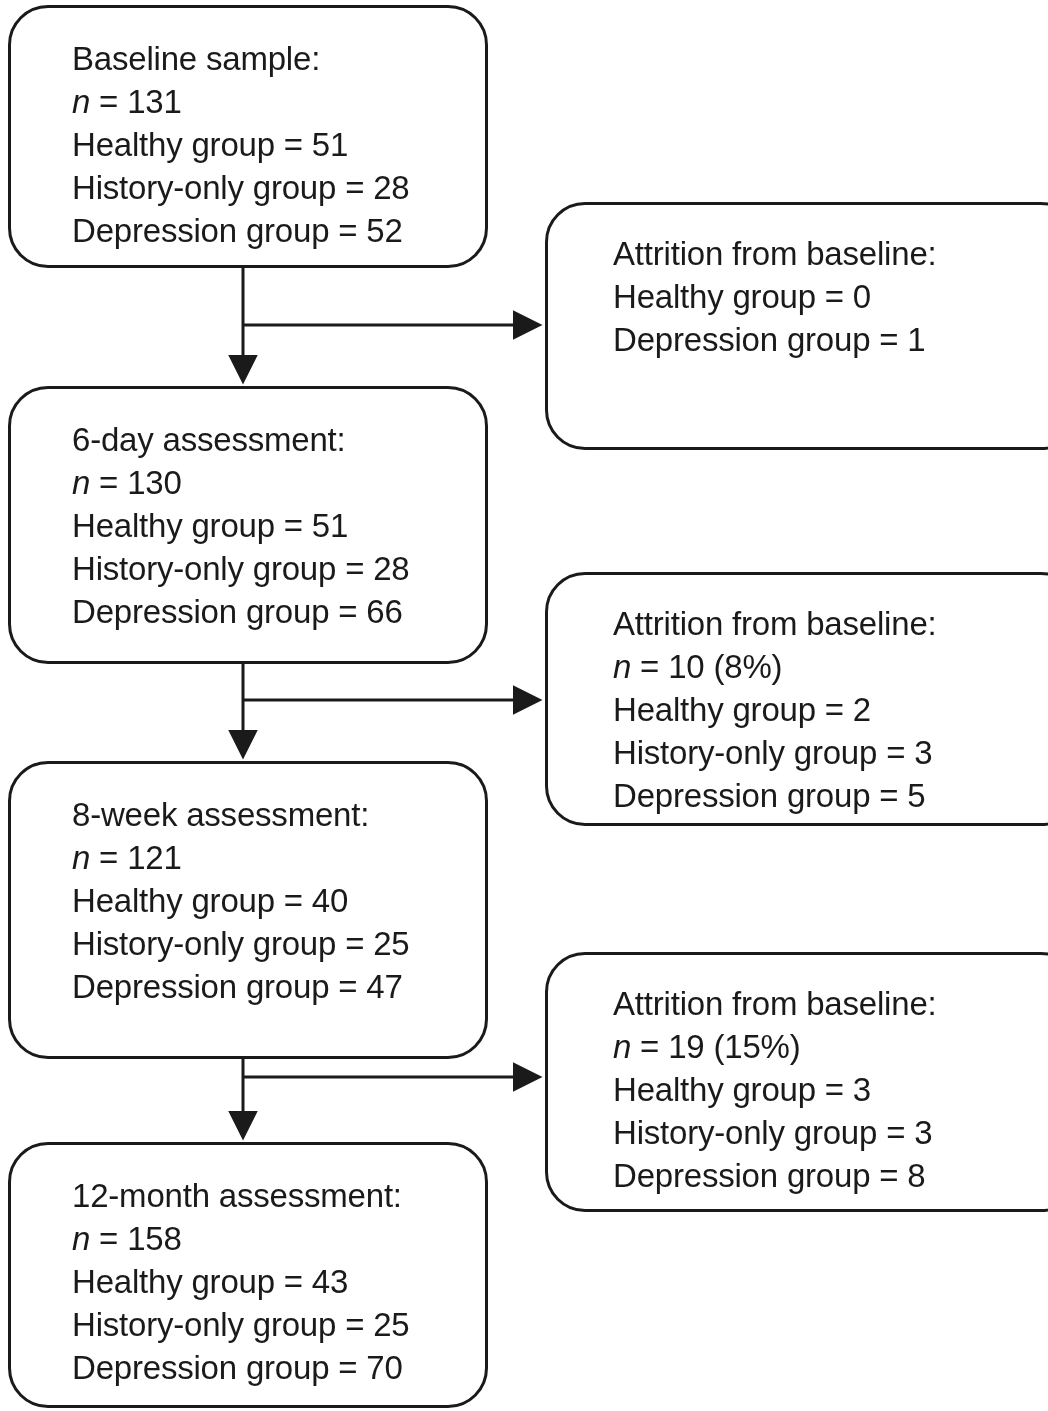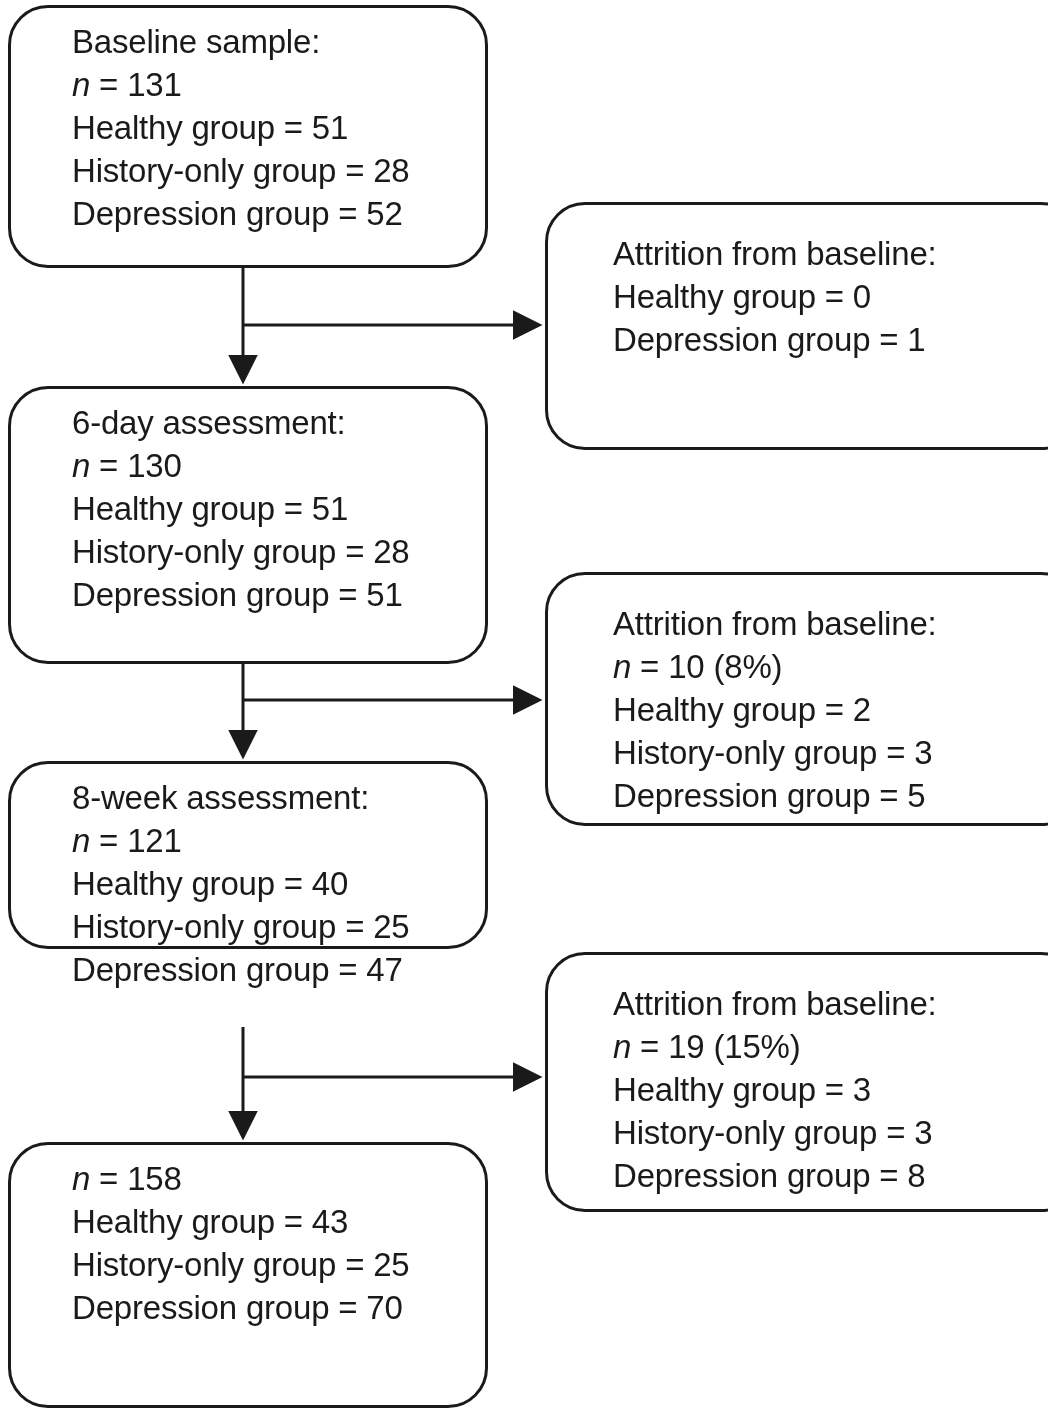--- a/index.html
+++ b/index.html
@@ -15,21 +15,21 @@
   .box {
     position: absolute;
     box-sizing: border-box;
     border: 3px solid #1a1a1a;
     border-radius: 40px;
     background: #ffffff;
   }
   .stage {
     left: 8px;
     width: 480px;
-    padding: 12px 14px 0 61px;
+    padding: 29px 14px 0 61px;
   }
   .attrition {
     left: 545px;
     width: 536px;
     padding: 27px 14px 0 65px;
   }
   .line {
     font-size: 33px;
     line-height: 43px;
     letter-spacing: -0.2px;
@@ -77,47 +77,48 @@
     <div class="line">Attrition from baseline:</div>
     <div class="line">Healthy group = 0</div>
     <div class="line">Depression group = 1</div>
   </div>
 
   <div class="box stage" style="top:386px;height:278px;">
     <div class="line">6-day assessment:</div>
     <div class="line"><span class="n-var">n</span><span> = 130</span></div>
     <div class="line">Healthy group = 51</div>
     <div class="line">History-only group = 28</div>
-    <div class="line">Depression group = 51</div>
+    <div class="line">Depression group = 66</div>
   </div>
 
   <div class="box attrition" style="top:572px;height:254px;">
     <div class="line">Attrition from baseline:</div>
     <div class="line"><span class="n-var">n</span><span> = 10 (8%)</span></div>
     <div class="line">Healthy group = 2</div>
     <div class="line">History-only group = 3</div>
     <div class="line">Depression group = 5</div>
   </div>
 
-  <div class="box stage" style="top:761px;height:188px;">
+  <div class="box stage" style="top:761px;height:298px;">
     <div class="line">8-week assessment:</div>
     <div class="line"><span class="n-var">n</span><span> = 121</span></div>
     <div class="line">Healthy group = 40</div>
     <div class="line">History-only group = 25</div>
     <div class="line">Depression group = 47</div>
   </div>
 
   <div class="box attrition" style="top:952px;height:260px;">
     <div class="line">Attrition from baseline:</div>
     <div class="line"><span class="n-var">n</span><span> = 19 (15%)</span></div>
     <div class="line">Healthy group = 3</div>
     <div class="line">History-only group = 3</div>
     <div class="line">Depression group = 8</div>
   </div>
 
   <div class="box stage" style="top:1142px;height:266px;">
+    <div class="line">12-month assessment:</div>
     <div class="line"><span class="n-var">n</span><span> = 158</span></div>
     <div class="line">Healthy group = 43</div>
     <div class="line">History-only group = 25</div>
     <div class="line">Depression group = 70</div>
   </div>
 
 </div>
 
 </body></html>

